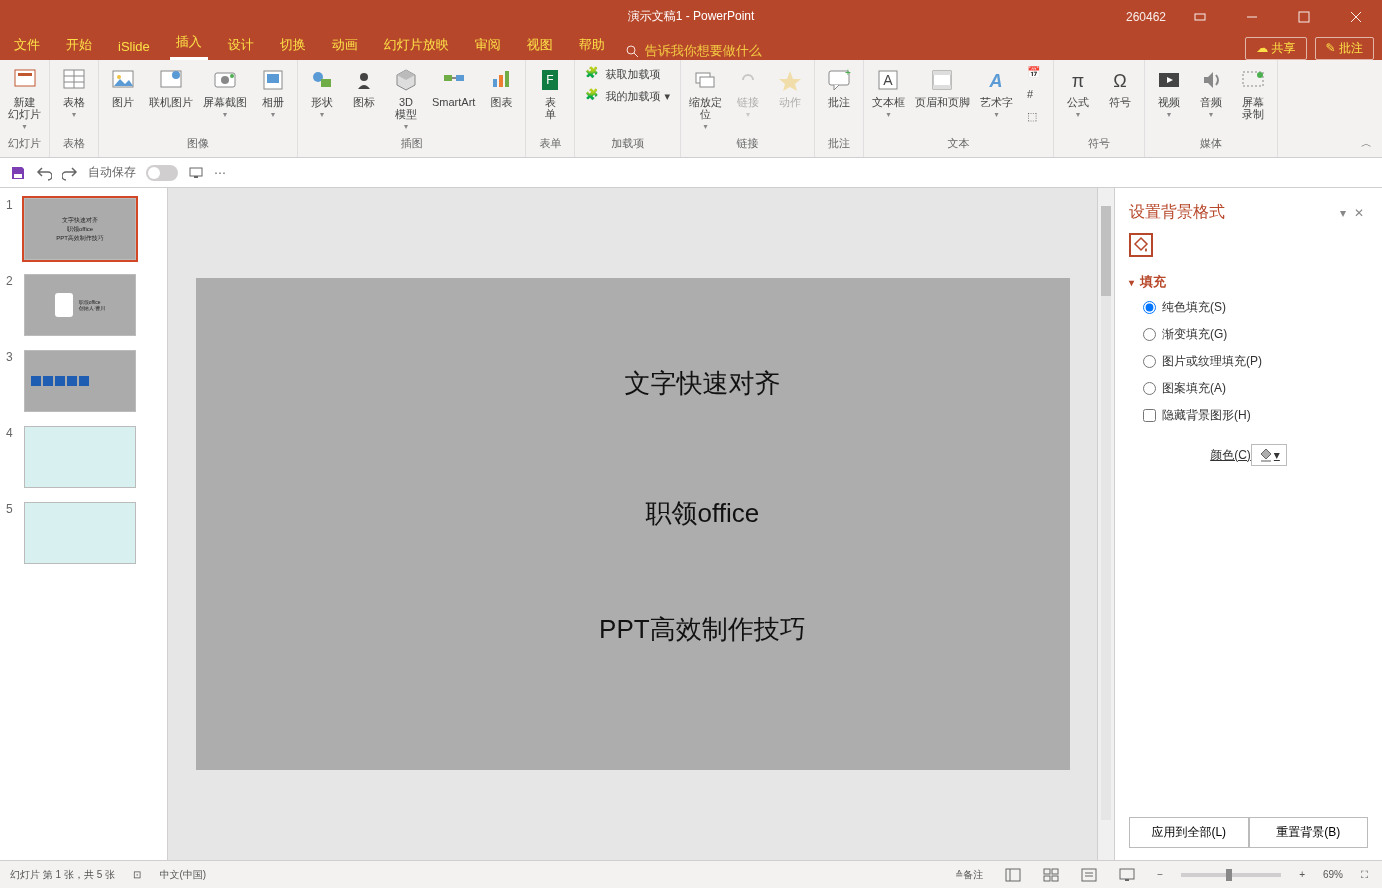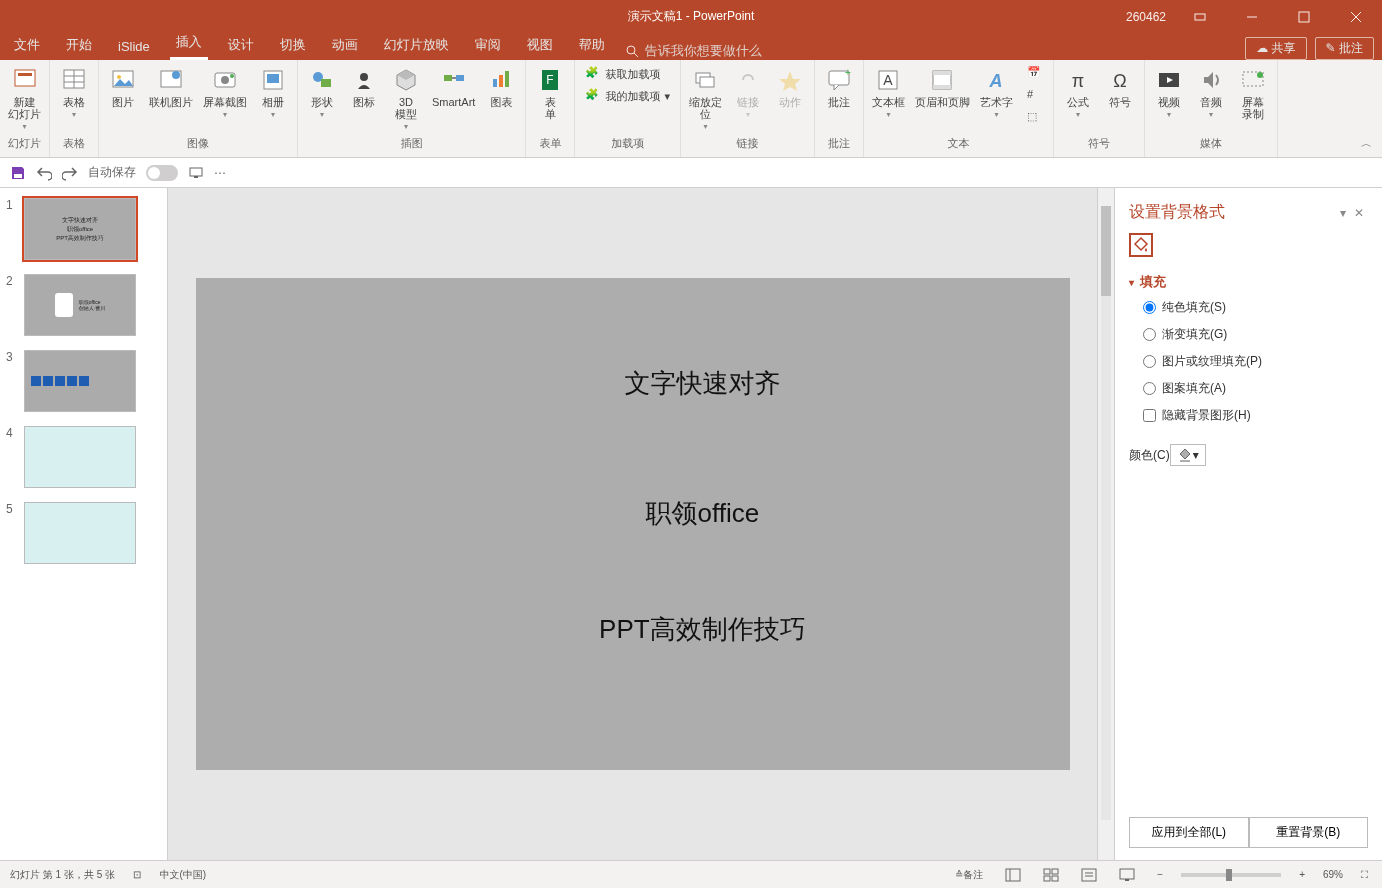--- a/index.html
+++ b/index.html
@@ -7,21 +7,21 @@
 
 
 .titlebar { height: 33px; background: #b7472a; display: flex; align-items: center; color: #fff; font-size: 12px; position: relative; }
 .titlebar .title { position: absolute; left: 50%; transform: translateX(-50%); }
 .titlebar .right { margin-left: auto; display: flex; align-items: center; gap: 16px; padding-right: 8px; }
 .titlebar .userid { opacity: .9; }
 .win-btn { width: 36px; height: 33px; display: flex; align-items: center; justify-content: center; opacity: .9; }
 .win-btn svg { width: 12px; height: 12px; }
 
 
-.tabs { height: 27px; background: #b7472a; display: flex; align-items: flex-end; padding: 0 8px; gap: 14px; color: #e5e5e5; font-size: 13px; }
+.tabs { height: 27px; background: #b7472a; display: flex; align-items: flex-end; padding: 0 8px; gap: 14px; color: #fde047; font-size: 13px; }
 .tabs .tab { padding: 4px 6px 6px; cursor: pointer; }
 .tabs .tab.active { border-bottom: 3px solid #fff; }
 .tabs .spacer { flex: 1; }
 .tabs .search-tell { display: flex; align-items: center; gap: 6px; opacity: .85; }
 .tabs .right-actions { display: flex; gap: 8px; }
 .tabs .right-btn { border: 1px solid rgba(255,255,255,.6); padding: 2px 10px; border-radius: 2px; font-size: 12px; }
 
 
 .ribbon { height: 98px; background: #f3f2f1; border-bottom: 1px solid #d0cece; display: flex; }
 .ribbon-group { display: flex; flex-direction: column; align-items: center; padding: 4px 6px 2px; border-right: 1px solid #e0dede; }
@@ -71,21 +71,21 @@
 .pane-header { padding: 14px 14px 10px; display: flex; align-items: center; }
 .pane-header h3 { color: #b7472a; font-size: 16px; font-weight: 500; flex: 1; }
 .pane-header .hb { color: #888; font-size: 12px; cursor: pointer; padding: 0 4px; }
 .pane-icons { padding: 0 14px 10px; }
 .pane-icons .bucket { width: 24px; height: 24px; border: 2px solid #b7472a; display: flex; align-items: center; justify-content: center; }
 .pane-section { padding: 6px 14px; }
 .pane-section .sec-title { color: #b7472a; font-size: 13px; font-weight: 600; display: flex; align-items: center; gap: 6px; cursor: pointer; }
 .pane-section .sec-title::before { content: "▾"; font-size: 10px; }
 .pane-opts { padding: 8px 0 8px 14px; display: flex; flex-direction: column; gap: 10px; font-size: 12px; color: #333; }
 .pane-opts label { display: flex; align-items: center; gap: 6px; cursor: pointer; }
-.pane-row { display: flex; align-items: center; justify-content: flex-start; padding: 6px 14px; font-size: 12px; color: #333; }
+.pane-row { display: flex; align-items: center; justify-content: center; padding: 6px 14px; font-size: 12px; color: #333; text-decoration: underline; }
 .pane-row .swatch { width: 36px; height: 22px; border: 1px solid #bbb; display: flex; align-items: center; justify-content: center; background:#fff; }
 .pane-row input[type=text] { width: 70px; font-size: 12px; padding: 2px 4px; border: 1px solid #bbb; }
 .slider { flex:1; margin: 0 10px; height: 4px; background: #d0cece; position: relative; }
 .slider::after { content:""; position:absolute; left:0; top:-4px; width:8px; height:12px; background:#888; }
 .pane-footer { margin-top: auto; padding: 12px 14px; display: flex; gap: 0; }
 .pane-footer button { flex: 1; font-size: 12px; padding: 6px 4px; background: #fff; border: 1px solid #bbb; cursor: pointer; }
 
 
 .status { height: 28px; background: #f3f2f1; border-top: 1px solid #d0cece; display: flex; align-items: center; font-size: 10px; color: #555; padding: 0 10px; gap: 14px; }
 .status .spacer { flex: 1; }

